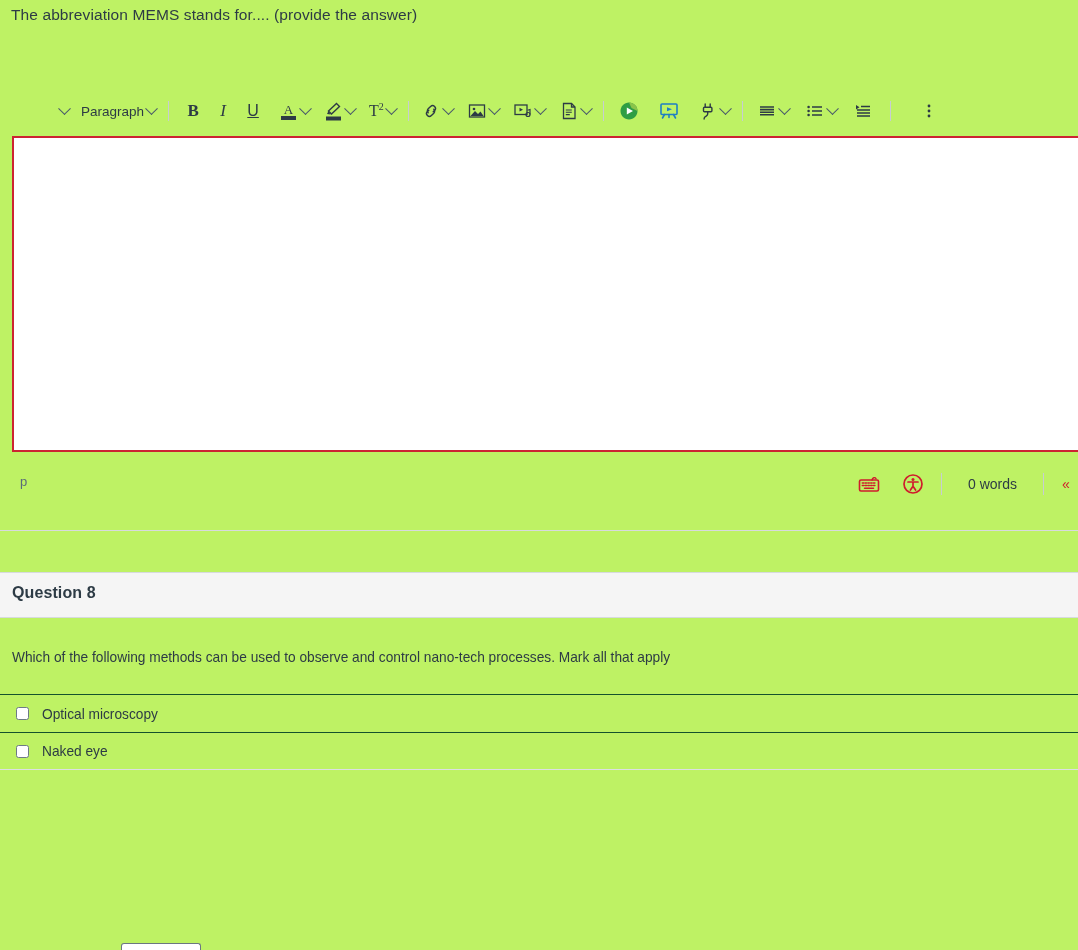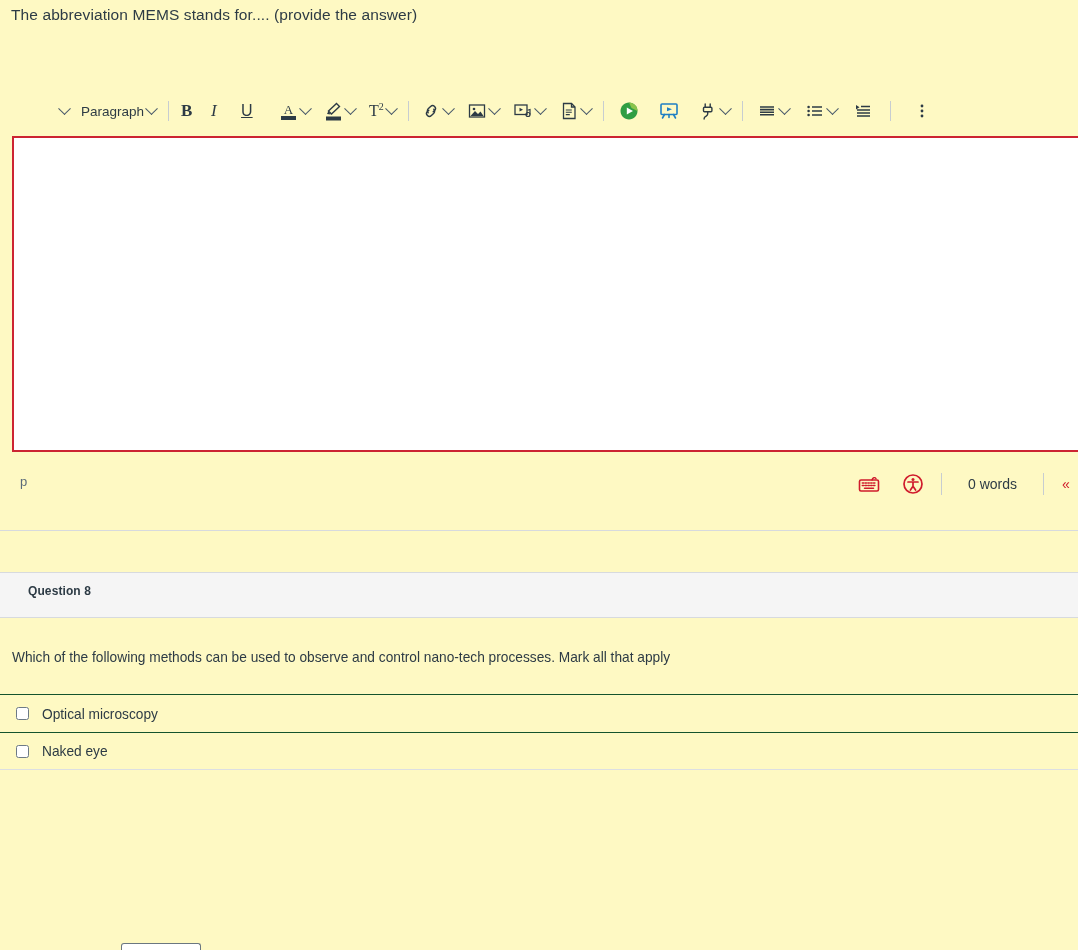--- a/index.html
+++ b/index.html
@@ -3,21 +3,21 @@
 <meta charset="utf-8">
 <style>
   * { box-sizing: border-box; }
   html, body {
     margin: 0; padding: 0;
     width: 1078px; height: 950px;
     background: #ffffff;
     font-family: "Liberation Sans", sans-serif;
     overflow: hidden;
   }
-  .page { position: relative; width: 1078px; height: 950px; background:#fef9c3; }
+  .page { position: relative; width: 1078px; height: 950px; background:#bef264; }
 
   
   .prompt-text {
     position: absolute; left: 11px; top: 6px;
     font-size: 15.5px; color: #2d3b45; letter-spacing: .1px;
     white-space: nowrap;
   }
 
   
   .menubar {
@@ -29,21 +29,21 @@
     padding: 2px 11px; cursor: pointer; white-space: nowrap;
   }
 
   
   .toolbar {
     position: absolute; left: 8px; top: 94px;
     width: 1070px; height: 34px;
     display: flex; align-items: center;
   }
   .tb-btn {
-    display: flex; align-items: center; justify-content: space-between;
+    display: flex; align-items: center; justify-content: center;
     height: 28px; min-width: 26px; padding: 0 3px;
     cursor: pointer; border-radius: 3px;
     color: #2d3b45;
   }
   .tb-sep {
     width: 1px; height: 20px; background: #c7cdd1; margin: 0 9px;
   }
   .caret {
     display:inline-block; width: 9px; height: 9px; margin-left: 3px;
     border-right: 1.6px solid #4a5b6b; border-bottom: 1.6px solid #4a5b6b;
@@ -92,21 +92,21 @@
   
   .hrule { position:absolute; left:0; width:1078px; height:1px; background:#d7dade; }
 
   
   .q-header {
     position: absolute; left: 0; top: 572px; width: 1078px; height: 46px;
     background: #f5f5f5; border-top:1px solid #d7dade; border-bottom:1px solid #d7dade;
   }
   .q-header .q-title {
     position:absolute; left: 12px; top: 11px;
-    font-size: 12px; font-weight: 700; color:#2d3b45; letter-spacing:.1px;margin-left:16px;
+    font-size: 16px; font-weight: 700; color:#2d3b45; letter-spacing:.1px;
   }
 
   
   .q-body { position:absolute; left:0; top: 619px; width:1078px; }
   .q-text {
     position:absolute; left: 12px; top: 30px;
     font-size: 14.6px; color: #2d3b45;
     font-family:"Liberation Sans", sans-serif;
     transform: scaleX(.94); transform-origin: left center;
     white-space: nowrap;

